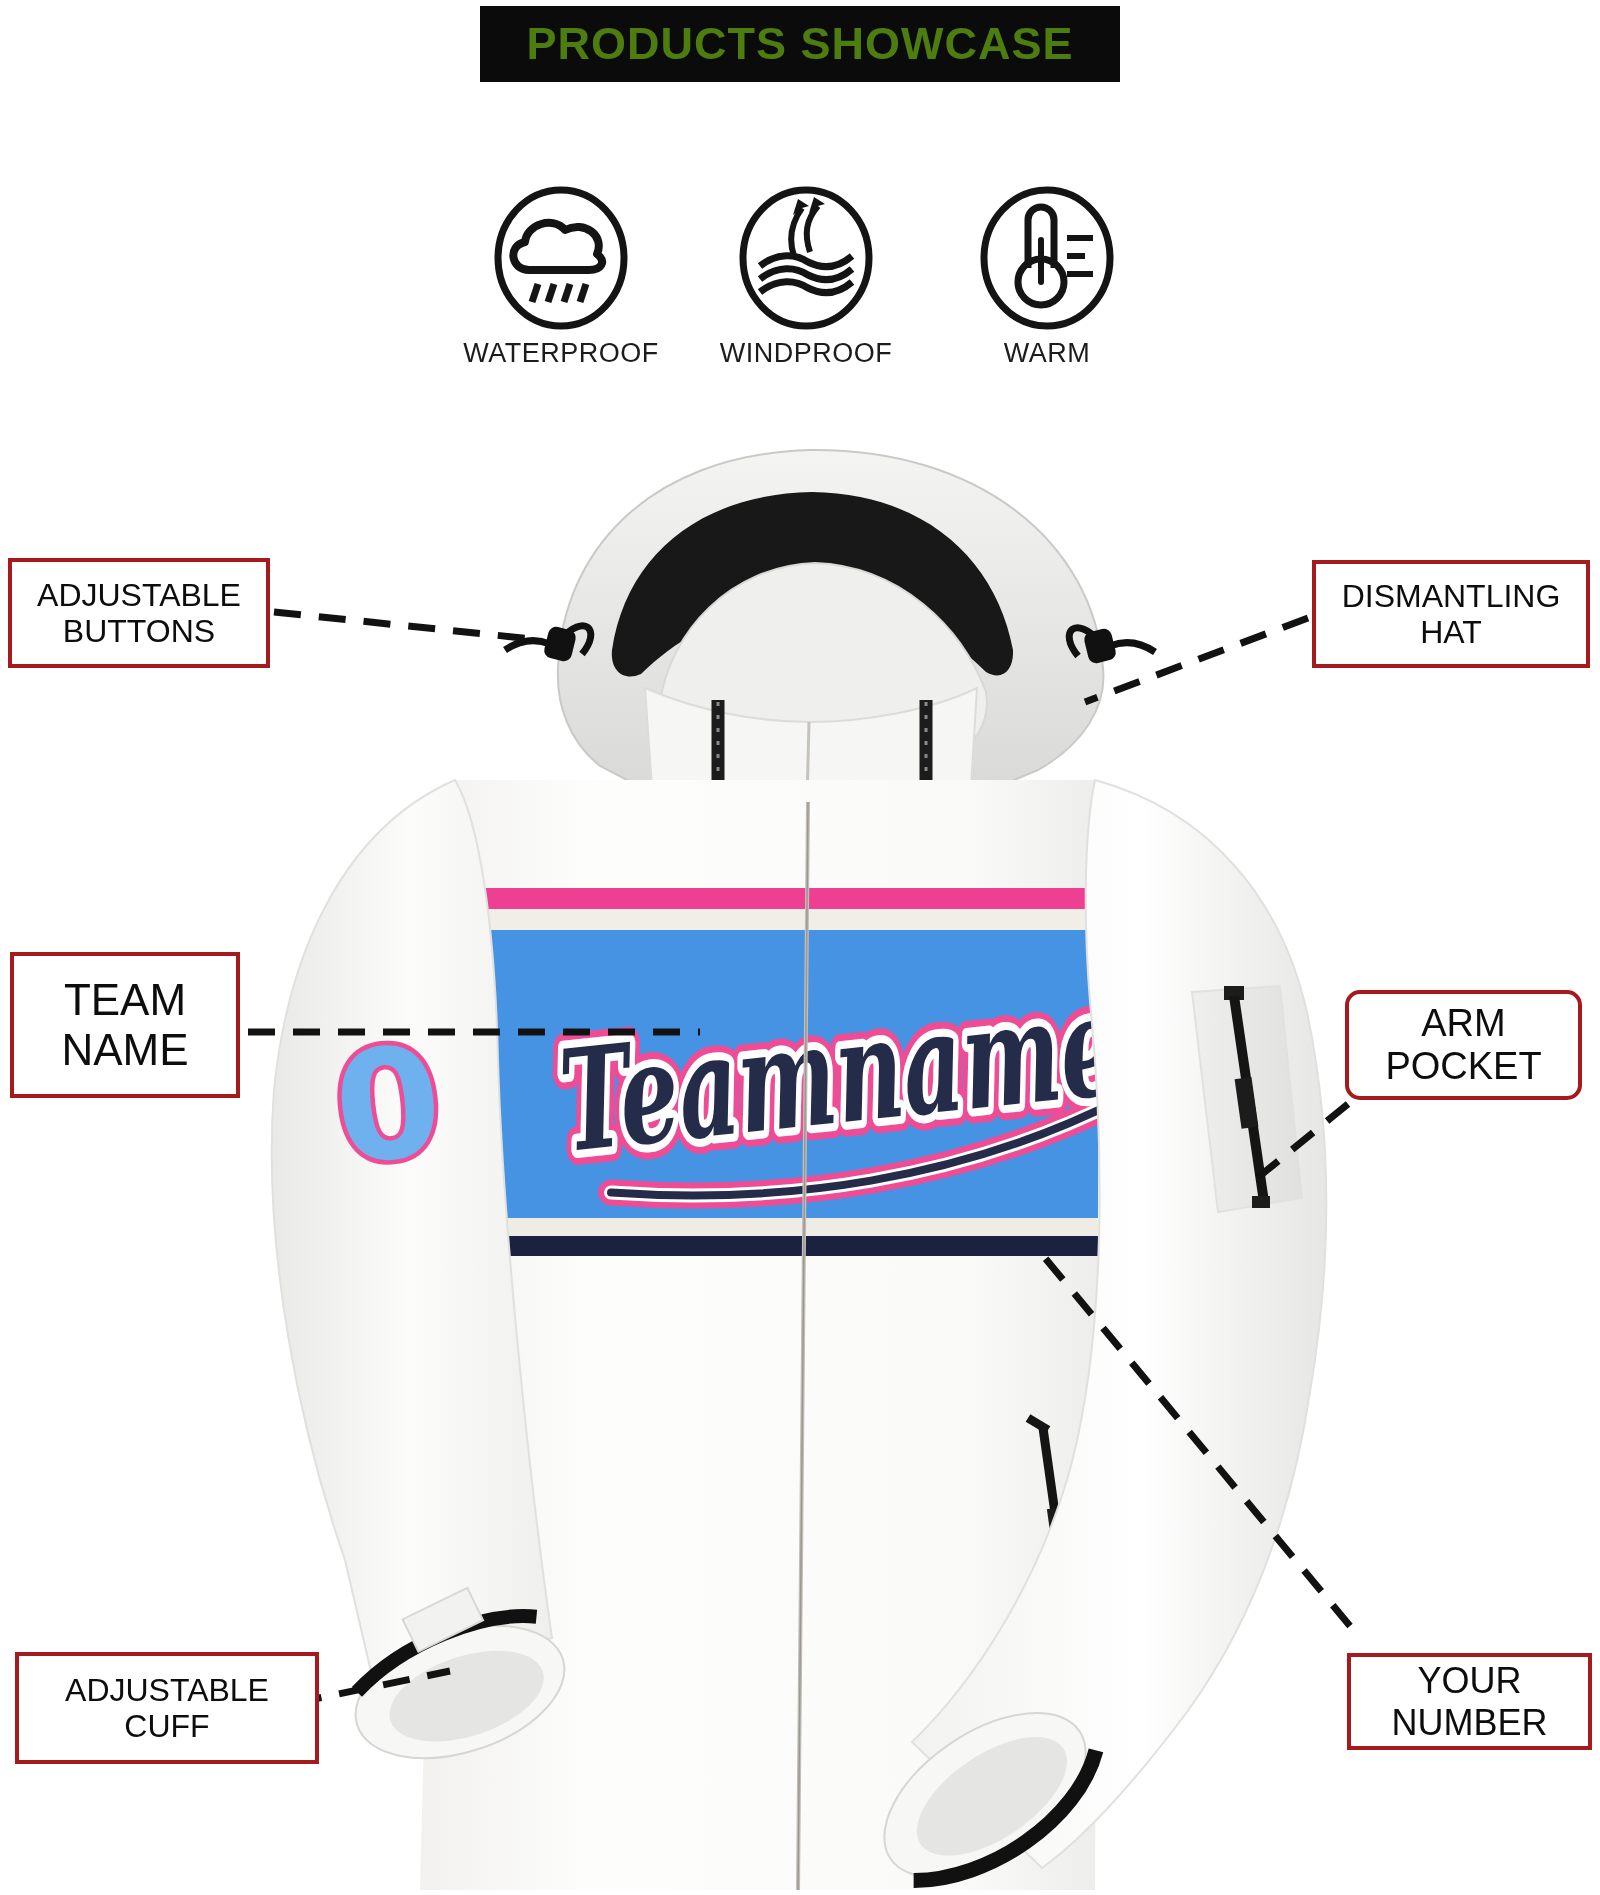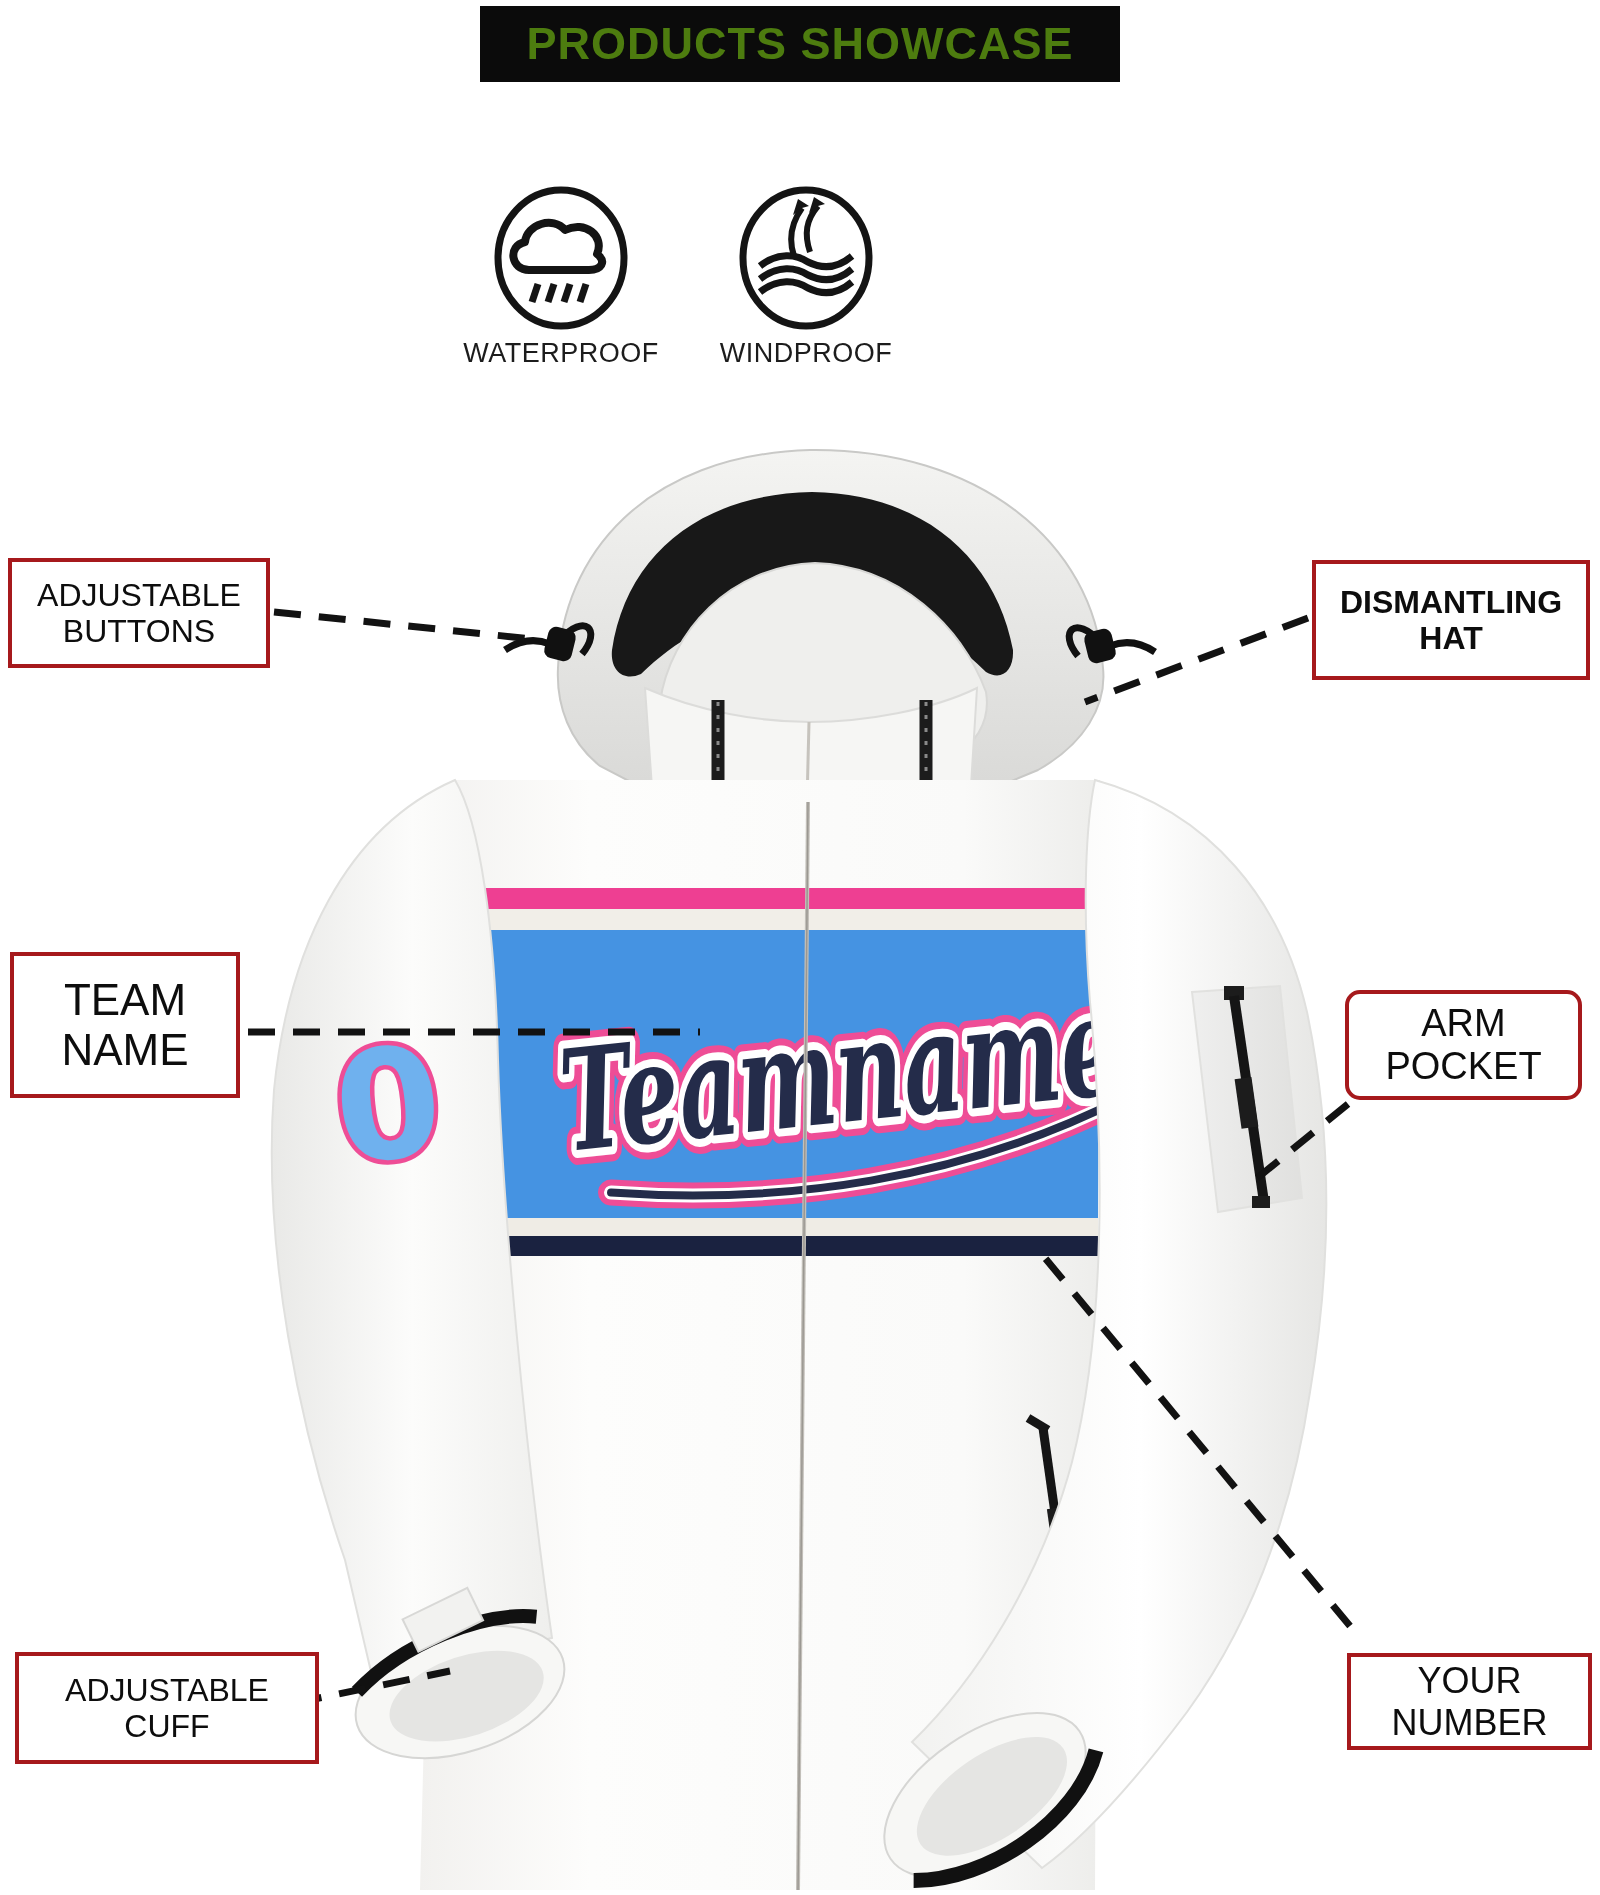--- a/index.html
+++ b/index.html
@@ -25,21 +25,21 @@
   #feat-warm{left:947px;}
   
   #jacket-svg{position:absolute;left:0;top:0;width:1600px;height:1895px;}
   
   .callout{
     position:absolute;background:#ffffff;border:4px solid #a6191c;
     display:flex;align-items:center;justify-content:center;text-align:center;
     color:#0d0d0d;line-height:1.14;padding:16px;box-sizing:border-box;
   }
   #co-adjustable-buttons{left:8px;  top:558px; width:262px;height:110px;font-size:32px;}
-  #co-dismantling-hat  {left:1312px;top:560px; width:278px;height:120px;font-size:32px;font-weight:bold;}
+  #co-dismantling-hat  {left:1312px;top:560px; width:278px;height:108px;font-size:32px;}
   #co-team-name        {left:10px; top:952px; width:230px;height:146px;font-size:44px;}
   #co-arm-pocket       {left:1345px;top:990px; width:237px;height:110px;font-size:38px;border-radius:15px;}
   #co-adjustable-cuff  {left:15px; top:1652px;width:304px;height:112px;font-size:32px;}
   #co-your-number      {left:1347px;top:1653px;width:245px;height:97px;font-size:36px;}
   .script-stroke-pink{stroke-linejoin:round;stroke-linecap:round;}
   .script-stroke-white{stroke-linejoin:round;stroke-linecap:round;}
 </style>
 </head>
 <body>
 
@@ -76,20 +76,34 @@
           <path d="M 77 102 L 71 120"></path>
           <path d="M 93 102 L 87 120"></path>
           <path d="M 109 102 L 103 120"></path>
           <path d="M 125 102 L 119 120"></path>
         </g>
       </g>
     </svg>
     <span class="lbl">WATERPROOF</span>
   </div>
 
+  <div class="feature" id="feat-warm">
+    <svg class="ic" width="200" height="150" viewBox="0 0 200 150">
+      <g fill="none" stroke="#141414" stroke-width="7">
+        <ellipse cx="100" cy="76" rx="63" ry="68"></ellipse>
+        <circle cx="94" cy="100" r="23"></circle>
+        <path d="M 81 86 L 81 38 A 13 13 0 0 1 107 38 L 107 86"></path>
+        <path d="M 94 58 L 94 100" stroke-width="6" stroke-linecap="round"></path>
+        <path d="M 120 56 H 146" stroke-width="6"></path>
+        <path d="M 120 74 H 138" stroke-width="6"></path>
+        <path d="M 120 92 H 146" stroke-width="6"></path>
+      </g>
+    </svg>
+    <span class="lbl">WARM</span>
+  </div>
 
   <svg id="jacket-svg" viewBox="0 0 1600 1895">
     <defs>
       <linearGradient id="hoodGrad" x1="0" y1="0" x2="0" y2="1">
         <stop offset="0" stop-color="#f4f4f2"></stop>
           <stop offset="1" stop-color="#d9d9d7"></stop>
       </linearGradient>
       <linearGradient id="bodyGrad" x1="0" y1="0" x2="1" y2="0">
         <stop offset="0" stop-color="#f2f1ef"></stop>
           <stop offset="0.25" stop-color="#fdfdfc"></stop>

